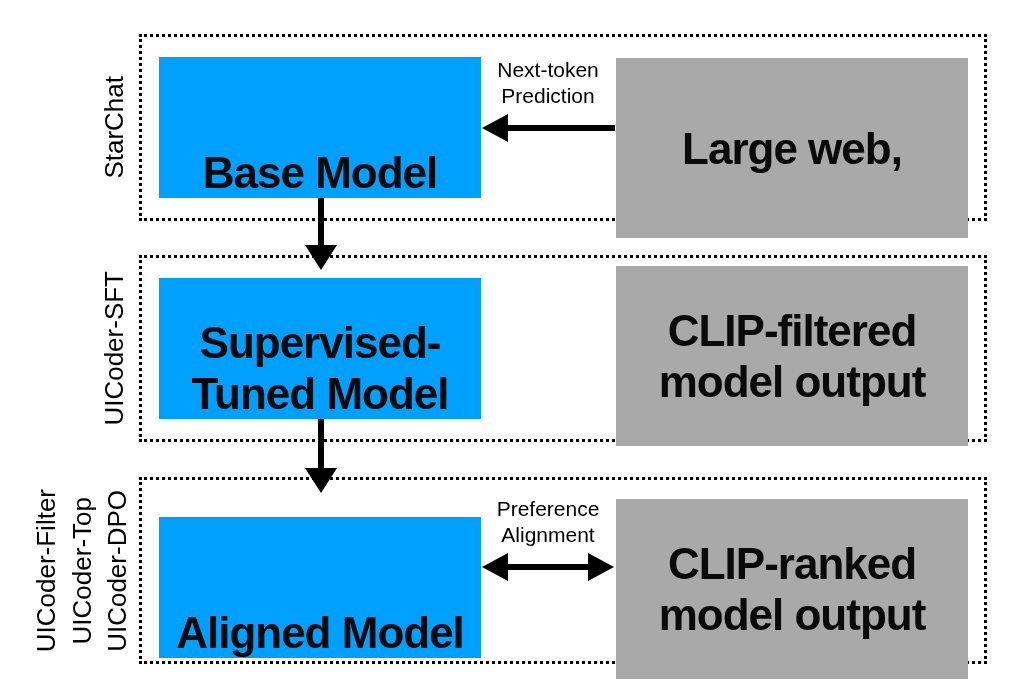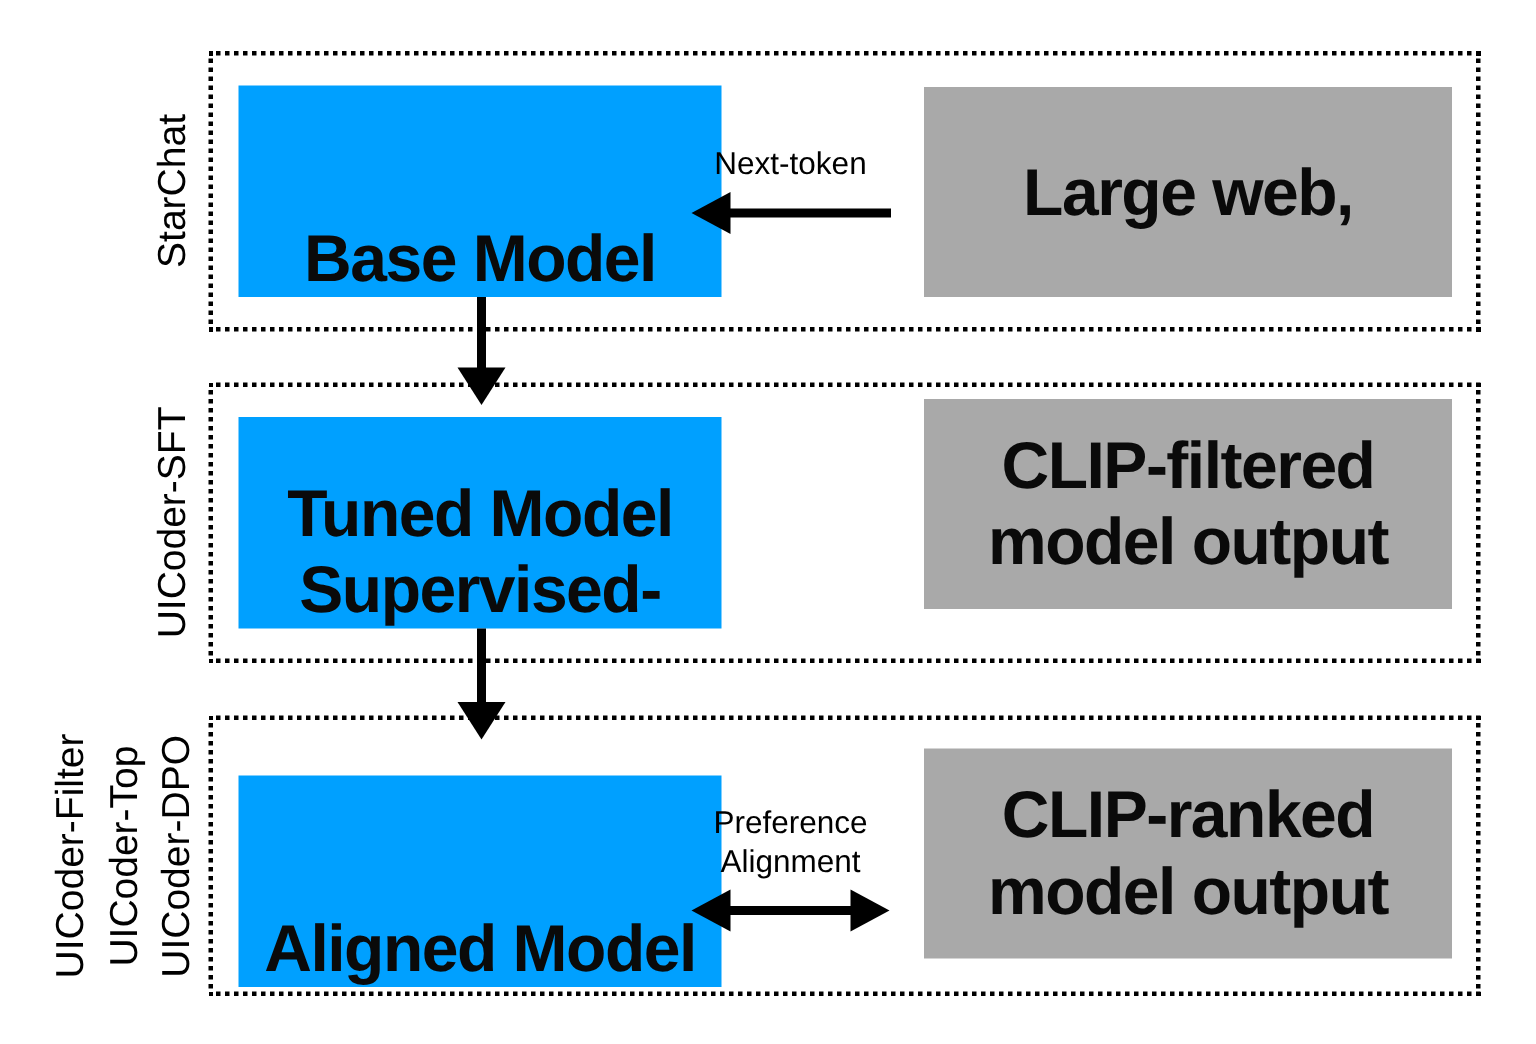--- a/index.html
+++ b/index.html
@@ -18,26 +18,26 @@
   .dotted{position:absolute;left:139px;width:848px;height:187px;border:3px dotted #000;background:transparent;}
 
   
   .side-zone{position:absolute;height:187px;display:flex;align-items:center;justify-content:center;}
   .side-zone.r12{left:88px;width:52px;}
   .side-zone.r3{left:26px;width:112px;gap:7px;flex-direction:row;}
   .vtext{writing-mode:vertical-rl;transform:rotate(180deg);white-space:nowrap;font-size:26px;line-height:1.1;color:#000;}
 
   
   .model-box{position:absolute;left:159px;width:322px;height:141px;background:var(--model-box-color);display:flex;align-items:flex-end;justify-content:center;}
-  .data-box{position:absolute;left:616px;width:352px;height:140px;background:var(--data-box-color);display:flex;align-items:center;justify-content:center;}
+  .data-box{position:absolute;left:616px;width:352px;height:180px;background:var(--data-box-color);display:flex;align-items:center;justify-content:center;}
   .box-text{text-align:center;font-weight:bold;font-size:44px;line-height:51px;letter-spacing:-1px;color:#0A0A0A;}
   .box-text .line{display:block;}
 
   
-  .process{position:absolute;left:459px;width:136px;margin-top:40px;}
+  .process{position:absolute;left:480px;width:136px;}
   .process-label{text-align:center;font-size:21px;line-height:26px;color:#000;}
   .process-label .pline{display:block;}
   .h-arrow{position:relative;height:28px;margin-top:5px;}
   .h-head-l{position:absolute;left:2px;top:0;width:0;height:0;border-top:14px solid transparent;border-bottom:14px solid transparent;border-right:26px solid var(--arrow-color);}
   .h-head-r{position:absolute;right:2px;top:0;width:0;height:0;border-top:14px solid transparent;border-bottom:14px solid transparent;border-left:26px solid var(--arrow-color);}
   .h-shaft{position:absolute;top:11px;height:6px;background:var(--arrow-color);}
   .h-shaft.single{left:24px;right:1px;}
   .h-shaft.double{left:24px;right:24px;}
 
   
@@ -56,20 +56,21 @@
   <div class="dotted" style="top:34px"></div>
   <div class="model-box" style="top:57px">
     <div class="box-text">
       <span class="line">Base Model</span>
       <span class="line"></span>
     </div>
   </div>
   <div class="process" style="top:57px">
     <div class="process-label">
       <span class="pline">Next-token</span>
+      <span class="pline">Prediction</span>
     </div>
     <div class="h-arrow">
       <span class="h-head-l"></span>
       <span class="h-shaft single"></span>
     </div>
   </div>
   <div class="data-box" style="top:58px">
     <div class="box-text">
       <span class="line">Large web,</span>
     </div>
@@ -79,22 +80,22 @@
     <span class="v-shaft" style="height:48px"></span>
     <span class="v-head" style="top:47px"></span>
   </div>
 
   <div class="side-zone r12" style="top:255px">
     <span class="vtext">UICoder-SFT</span>
   </div>
   <div class="dotted" style="top:255px"></div>
   <div class="model-box" style="top:278px">
     <div class="box-text">
+      <span class="line">Supervised-</span>
       <span class="line">Tuned Model</span>
-      <span class="line">Supervised-</span>
     </div>
   </div>
   <div class="data-box" style="top:266px">
     <div class="box-text">
       <span class="line">CLIP-filtered</span>
       <span class="line">model output</span>
     </div>
   </div>
 
   <div class="v-arrow" style="top:419px;height:74px">

